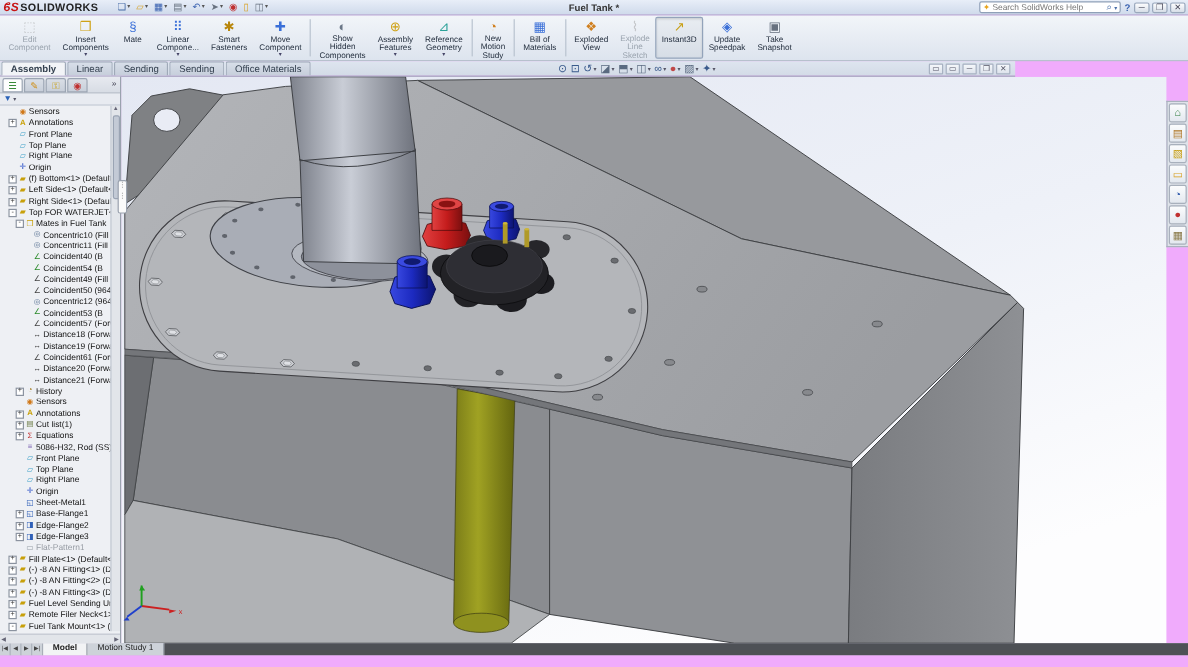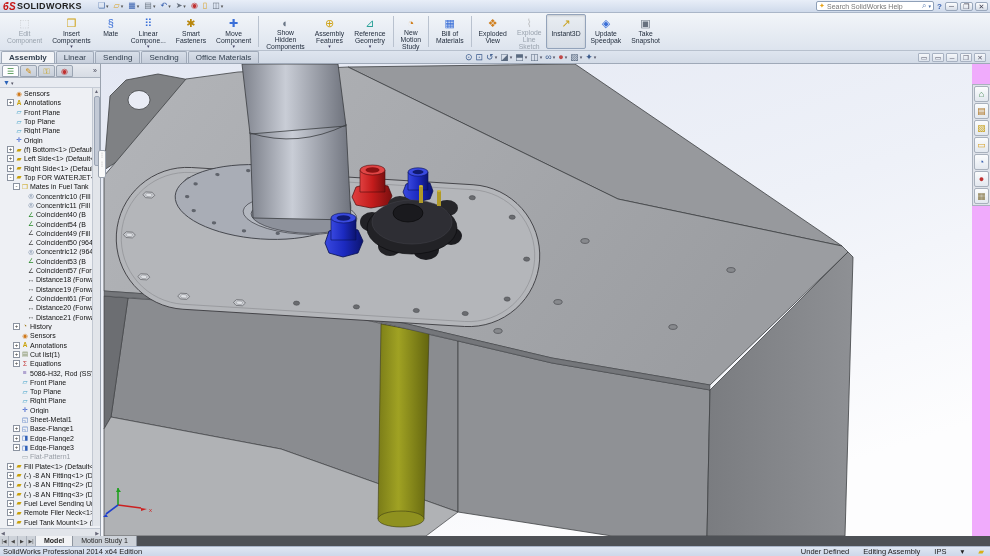--- a/index.html
+++ b/index.html
@@ -24,21 +24,21 @@
   .cmdbar{position:absolute;left:0;top:13px;width:990px;height:38px;background:linear-gradient(#f2f5f9,#dde4ee);border-bottom:1px solid #b7c0cd;display:flex;align-items:stretch;padding-left:2px;}
   .cmd-btn{display:flex;flex-direction:column;align-items:center;justify-content:flex-start;padding:2px 4px 0;margin:1px 0;border:1px solid transparent;border-radius:2px;min-width:30px;}
   .cmd-btn .ic{font-size:11px;line-height:12px;height:13px;}
   .cmd-btn .lb{font-size:6.8px;line-height:7.2px;text-align:center;color:#1d2838;white-space:pre-line;}
   .cmd-btn .dd{font-size:5px;color:#446;line-height:4px;}
   .cmd-btn.disabled .lb{color:#9aa3ae;}
   .cmd-btn.disabled .ic{filter:grayscale(1);opacity:.45;}
   .cmd-btn.active{background:linear-gradient(#e9edf2,#d6dde6);border:1px solid #93a3ba;box-shadow:inset 0 1px 2px rgba(0,0,0,.15);}
   .cmd-sep{width:1px;background:#b9c2cf;margin:3px 2px;}
   
-  .tabband{position:absolute;left:0;top:51px;width:990px;height:13px;background:linear-gradient(#dee5ef,#d3dbe7);border-bottom:1px solid #9fa9b8;display:flex;align-items:flex-end;}
+  .tabband{position:absolute;left:0;top:51px;width:846px;height:13px;background:linear-gradient(#dee5ef,#d3dbe7);border-bottom:1px solid #9fa9b8;display:flex;align-items:flex-end;}
   .tab{height:12px;padding:1px 7px 0;font-size:8px;color:#33404f;border:1px solid #9fa9b8;border-bottom:none;border-radius:2px 2px 0 0;background:linear-gradient(#d8dfe9,#c6cedb);margin-left:1px;white-space:nowrap;}
   .tab.active{background:#f2f4f7;font-weight:bold;}
   .headsup{position:absolute;left:464px;top:1px;display:flex;align-items:center;gap:1px;}
   .hu-btn{display:flex;align-items:center;font-size:9px;padding:0 1px;color:#3a5a8c;}
   .hu-btn .dd{font-size:5px;color:#556;margin-left:1px;}
   .docwin{position:absolute;right:4px;top:2px;display:flex;gap:2px;}
   .dw-btn{width:12px;height:9px;font-size:6.5px;line-height:8px;text-align:center;color:#556;background:linear-gradient(#f5f7fa,#dde3ec);border:1px solid #a8b2c2;border-radius:1px;}
   
   #vpsvg{position:absolute;left:0;top:64px;}
   .splitterhandle{position:absolute;left:98px;top:150px;width:8px;height:28px;background:#fafafa;border:1px solid #9aa2ae;border-radius:2px;font-size:6px;color:#888;text-align:center;line-height:9px;z-index:5;}
@@ -113,20 +113,21 @@
           <span style="color: rgb(192, 48, 48);">◉</span>
         </div>
         <div class="qa-btn">
           <span style="color: rgb(216, 160, 32);">▯</span>
         </div>
         <div class="qa-btn">
           <span style="color: rgb(103, 113, 127);">◫</span>
           <span class="dd">▾</span>
         </div>
       </div>
+  <div class="tb-title">Fuel Tank *</div>
   <div class="tb-right">
     <div class="searchbox">
       <span class="bulb">✦</span>
       <span class="ph">Search SolidWorks Help</span>
       <span class="mag">⌕</span>
       <span class="mag" style="font-size:5px">▾</span>
     </div>
     <span style="font-size:8px;color:#3a62b0;font-weight:bold">?</span>
     <div class="winbtns" id="winbtns">
           <div class="winbtn">─</div>
@@ -742,24 +743,14 @@
         <div class="ms-btn">▶</div>
         <div class="ms-btn">▶|</div>
       </div>
   <div id="mtabs" style="display:flex">
         <div class="mtab active">Model</div>
         <div class="mtab">Motion Study 1</div>
       </div>
   <div class="mfill"></div>
 </div>
 
-<div class="statusbar">
-  <span class="sb-left">SolidWorks Professional 2014 x64 Edition</span>
-  <div class="sb-right" id="sbright">
-        <span class="sb-item">Under Defined</span>
-        <span class="sb-item">Editing Assembly</span>
-        <span class="sb-item">IPS</span>
-        <span class="sb-item">▾</span>
-        <span class="sb-item" style="color: rgb(216, 176, 24);">▰</span>
-      </div>
+
 </div>
 
-</div>
-
 </body></html>

